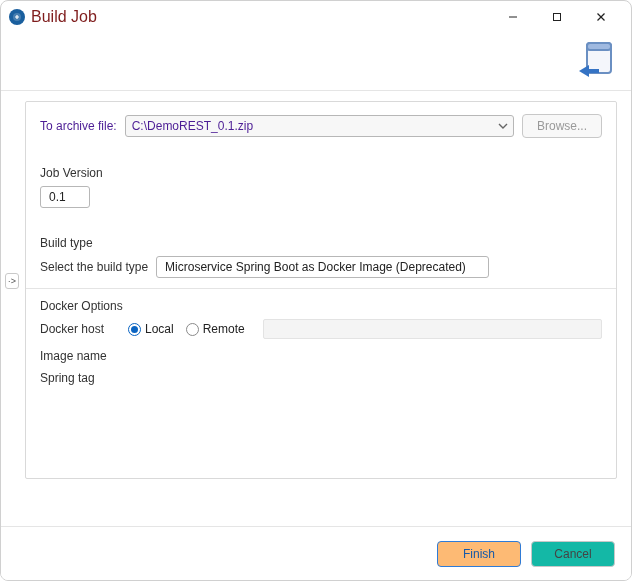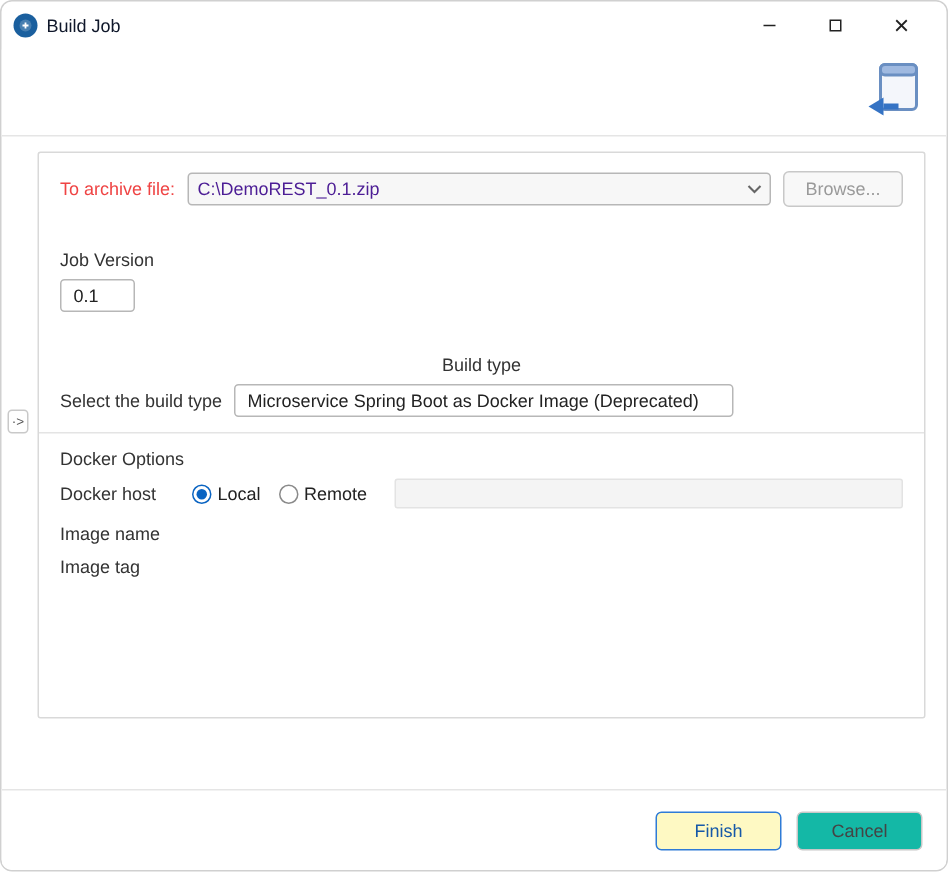--- a/index.html
+++ b/index.html
@@ -27,21 +27,21 @@
   .titlebar .app-icon {
     width: 16px; height: 16px;
     border-radius: 50%;
     background: #1a5f9e;
     display: inline-flex;
     align-items: center;
     justify-content: center;
     margin-right: 6px;
   }
   .titlebar .app-icon svg { width: 10px; height: 10px; }
-  .titlebar .title { font-size: 12px; color: #0f172a; }
+  .titlebar .title { font-size: 16px; color: #7f1d1d; }
   .titlebar .spacer { flex: 1; }
   .winbtn {
     width: 44px; height: 30px;
     display: inline-flex;
     align-items: center;
     justify-content: center;
     color: #222;
   }
   .winbtn svg { width: 10px; height: 10px; }
 
@@ -86,21 +86,21 @@
     height: 378px;
   }
 
   .row {
     display: flex;
     align-items: center;
     gap: 8px;
     margin-bottom: 10px;
   }
   .label { color: #333; white-space: nowrap; }
-  .label.dim { color: #ef4444; }
+  .label.dim { color: #4c1d95; }
 
   .combo {
     position: relative;
     flex: 1;
     display: flex;
     align-items: center;
   }
   .combo input[type=text], .text-input {
     width: 100%;
     height: 22px;
@@ -126,21 +126,21 @@
     border: 1px solid #c8c8c8;
     border-radius: 4px;
     background: #14b8a6;
     color: #444;
     font: inherit;
     cursor: pointer;
   }
   .btn.disabled { color: #9a9a9a; background: #f8f8f8; cursor: default; }
 
   .group-title { color: #333; margin-top: 4px; margin-bottom: 6px; }
-  .group2-title { margin-top: 28px; margin-bottom: 6px; text-align: center; }
+  .group2-title { margin-top: 28px; margin-bottom: 6px; }
   .select-wide {
     position: relative;
     display: inline-flex;
     align-items: center;
     height: 22px;
     border: 1px solid #b7b7b7;
     border-radius: 3px;
     background: #fff;
     padding: 0 22px 0 8px;
     min-width: 316px;
@@ -186,21 +186,21 @@
     align-items: center;
     justify-content: flex-end;
     gap: 10px;
     padding: 0 16px;
     background: #fff;
   }
   .footer .btn { width: 84px; height: 26px; }
   .footer .btn.primary {
     border-color: #2f7bd6;
     color: #1659a8;
-    background: #fef9c3;
+    background: #fdba74;
   }
 </style>
 </head>
 <body>
 
 <div class="titlebar">
   <span class="app-icon">
     <svg viewBox="0 0 10 10">
         <circle cx="5" cy="5" r="4" fill="#fff" opacity="0.2"></circle>
         <path d="M3 5h4M5 3v4" stroke="#fff" stroke-width="1.2"></path>
@@ -297,21 +297,21 @@
         <span>Remote</span>
       </span>
       <span class="radio-extra"></span>
     </div>
 
     <div class="form-row">
       <span class="label">Image name</span>
     </div>
 
     <div class="form-row">
-      <span class="label">Image tag</span>
+      <span class="label">Spring tag</span>
     </div>
 
   </div>
 </div>
 
 <div class="footer">
   <button class="btn primary">Finish</button>
   <button class="btn">Cancel</button>
 </div>
 

